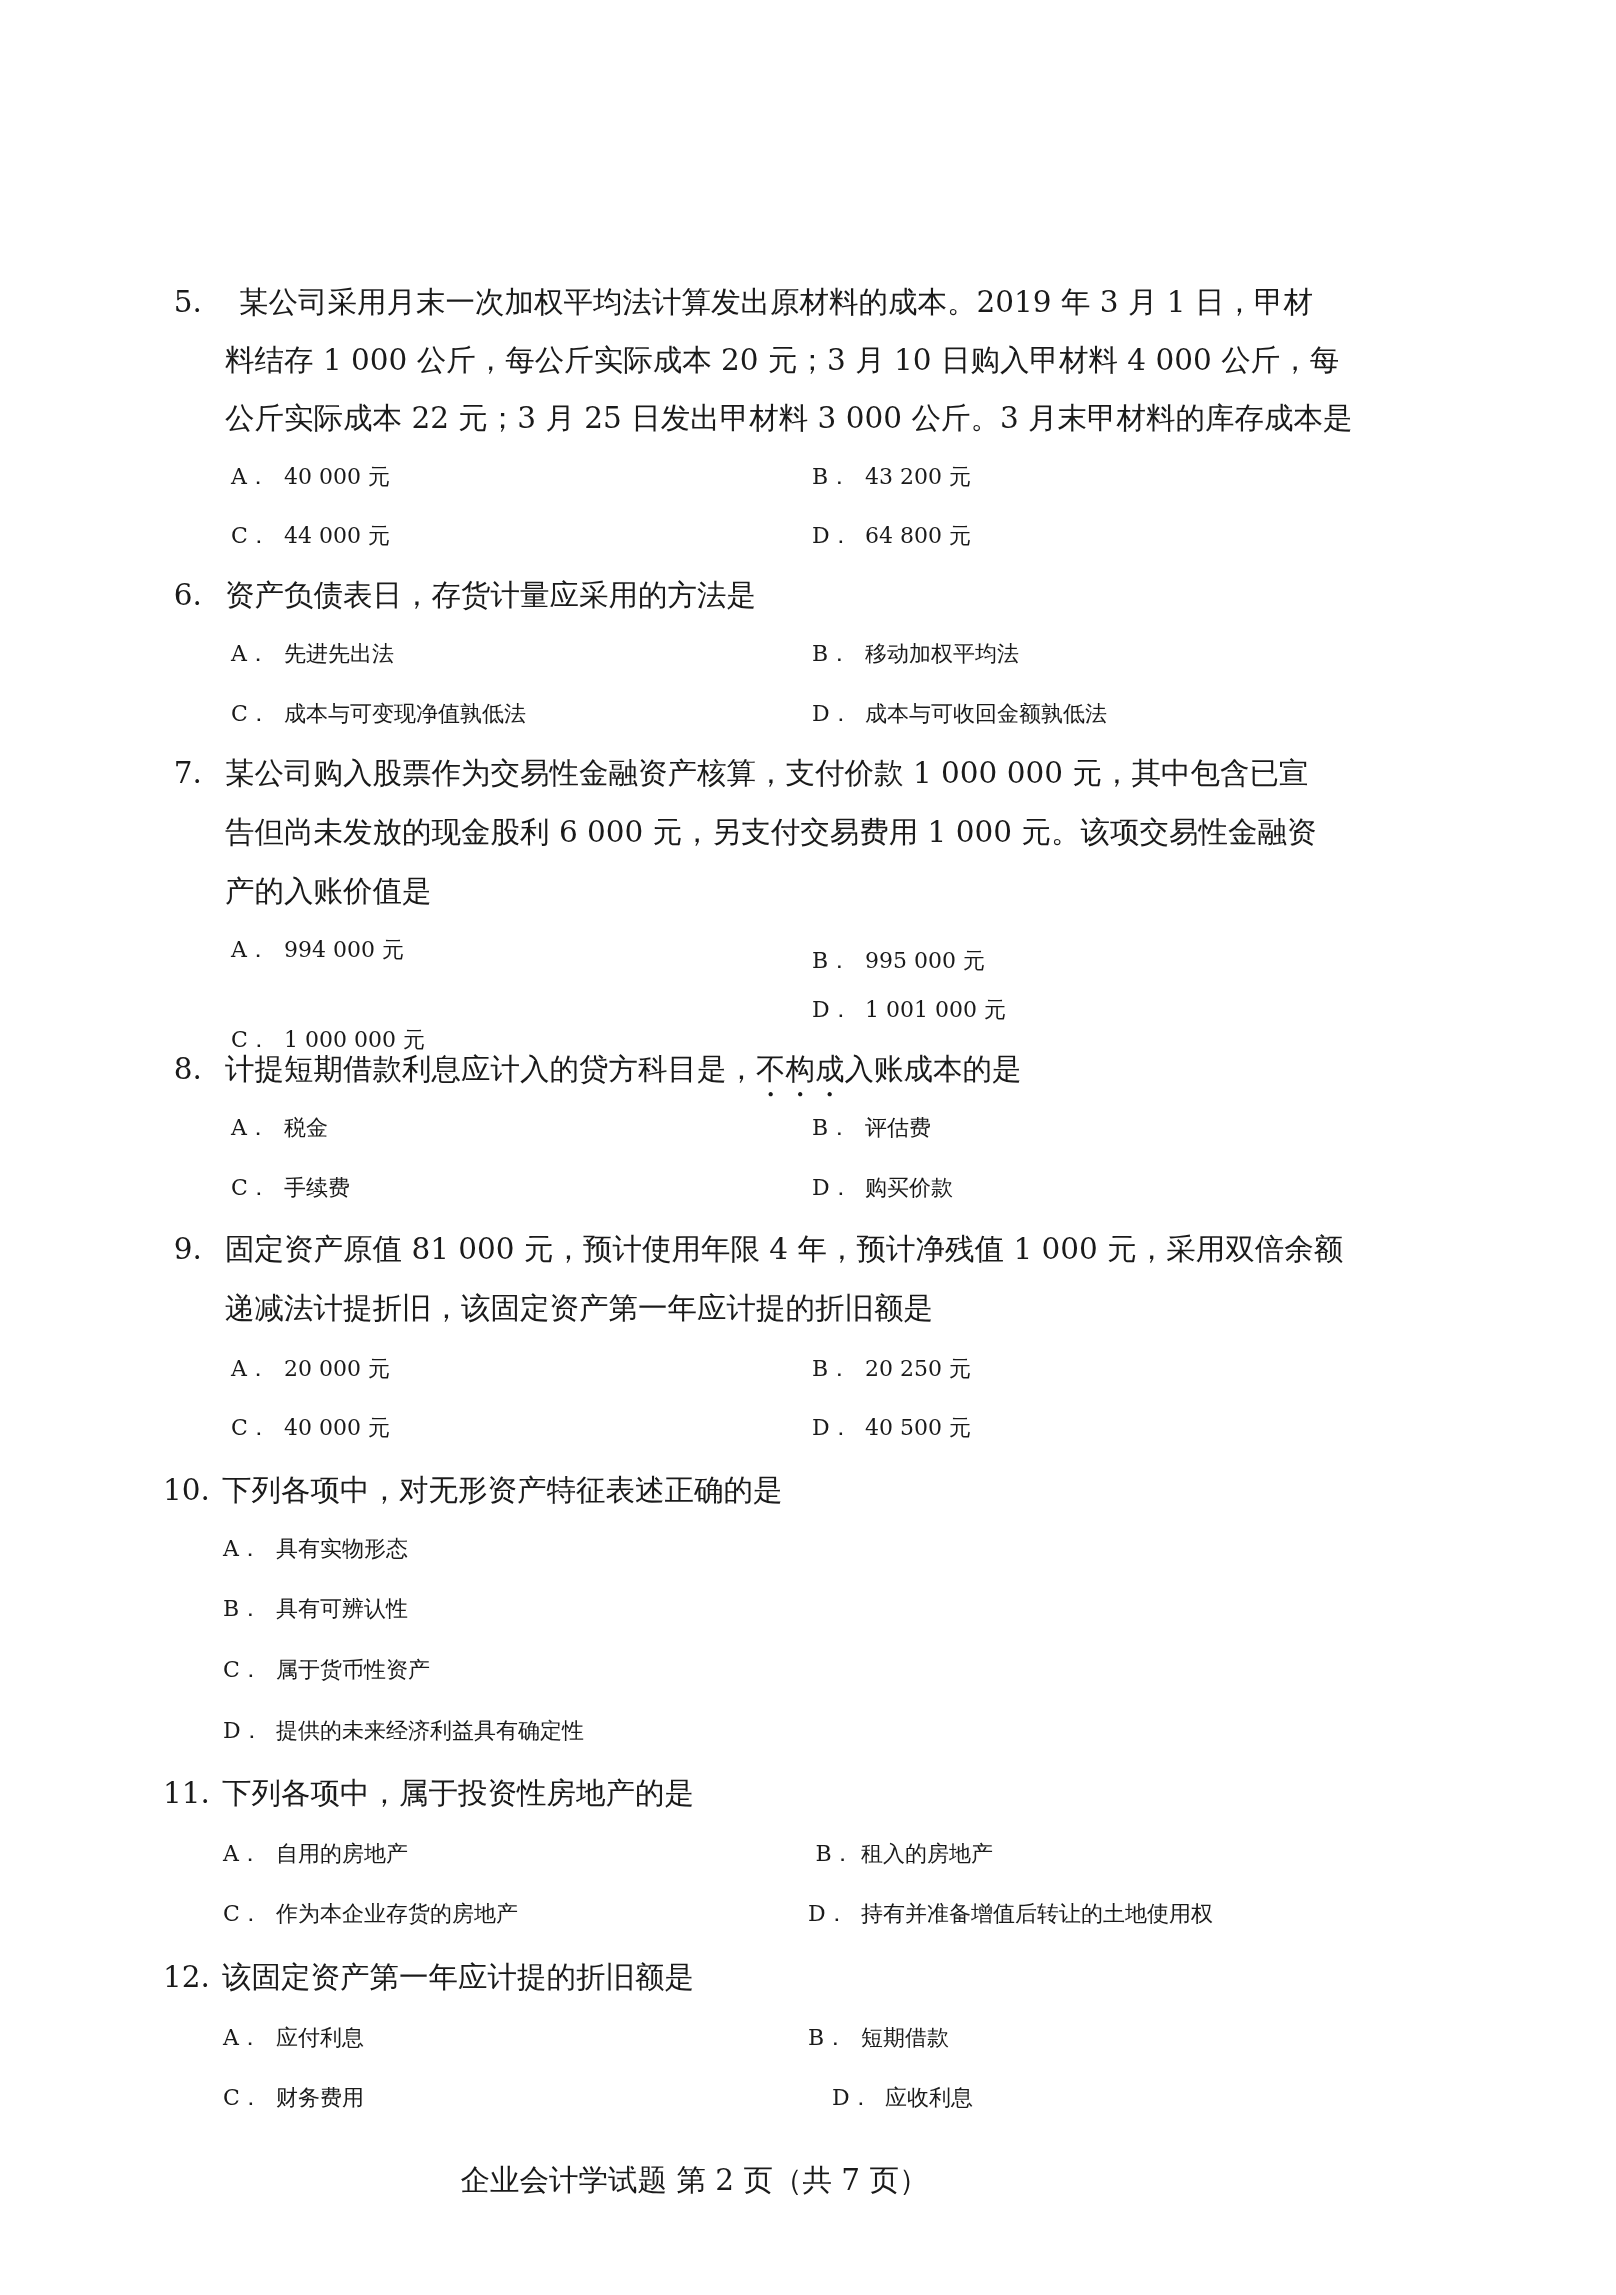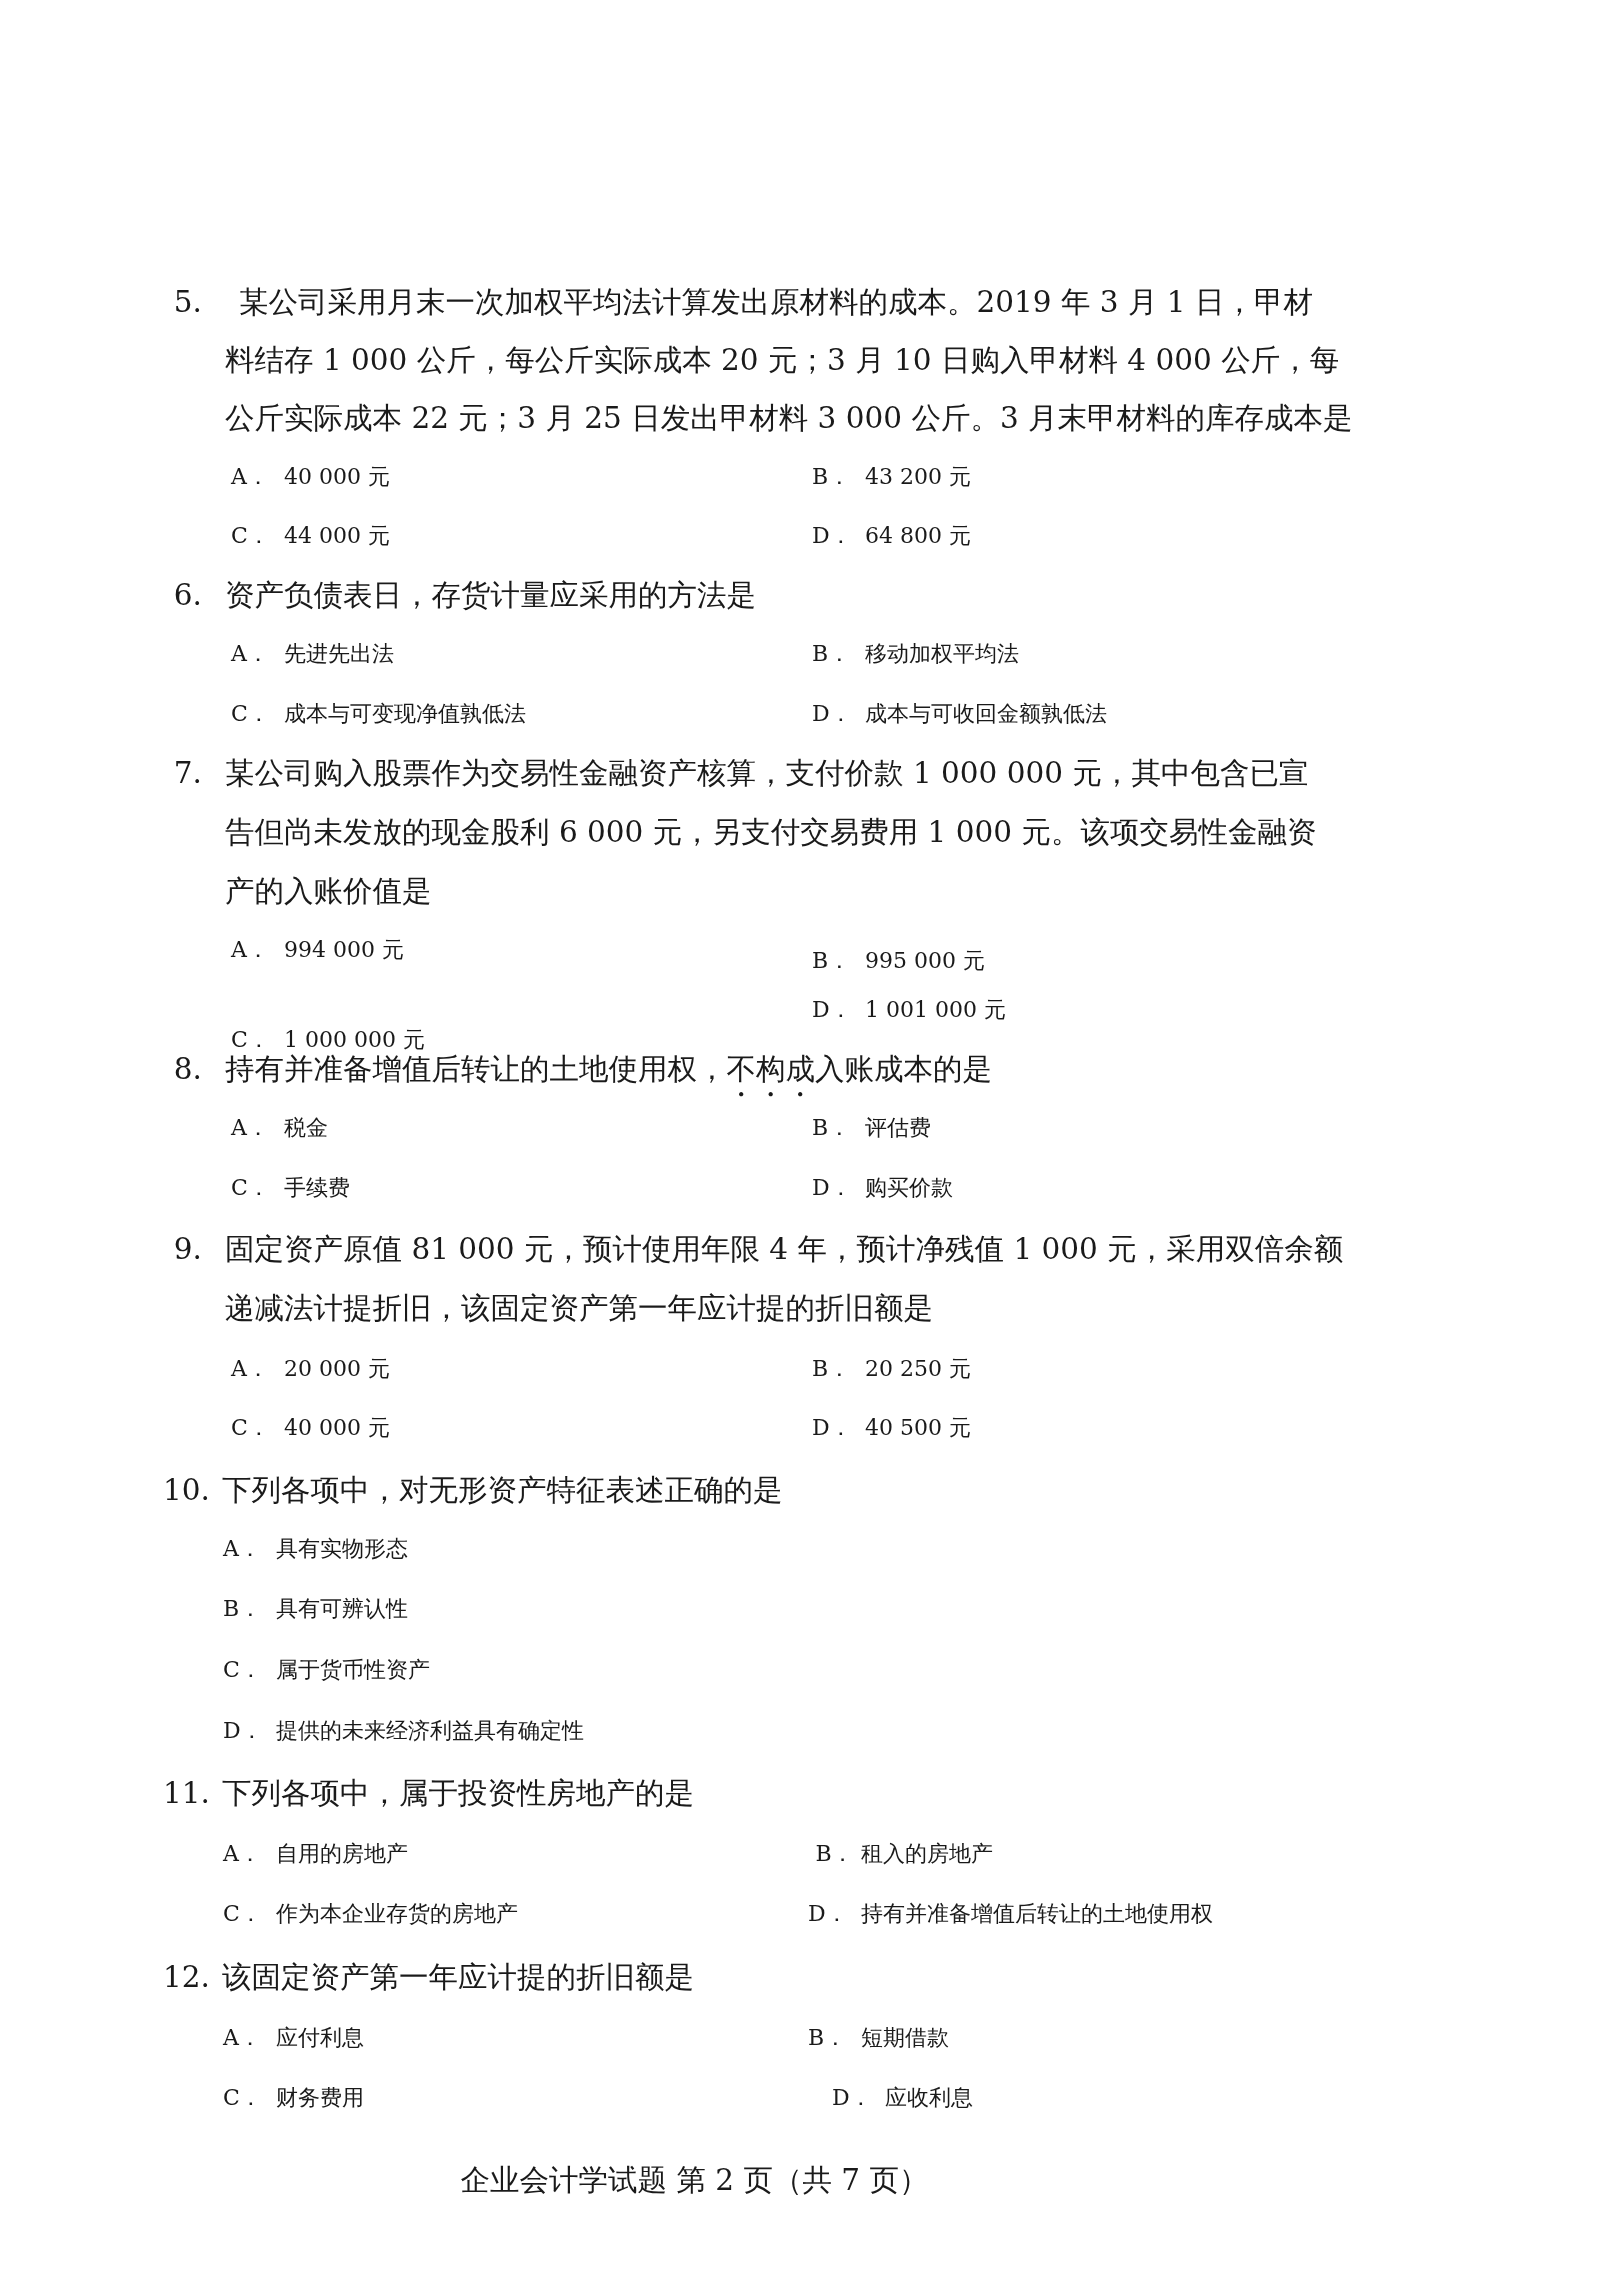--- a/index.html
+++ b/index.html
@@ -43,21 +43,21 @@
     <div class="line" style="left:225px;top:814px;">告但尚未发放的现金股利 6 000 元，另支付交易费用 1 000 元。该项交易性金融资</div>
     <div class="line" style="left:225px;top:873px;">产的入账价值是</div>
     <div class="opt" style="left:231px;top:932px;"><span class="lbl">A．</span><span>994 000 元</span></div>
     <div class="opt" style="left:812px;top:932px;margin-top:11px;"><span class="lbl">B．</span><span>995 000 元</span></div>
     <div class="opt" style="left:231px;top:992px;margin-top:30px;"><span class="lbl">C．</span><span>1 000 000 元</span></div>
     <div class="opt" style="left:812px;top:992px;"><span class="lbl">D．</span><span>1 001 000 元</span></div>
   </div>
 
   <div>
     <div class="qnum" style="left:140px;top:1051px;">8.</div>
-    <div class="line" style="left:225px;top:1051px;"><span>持有并准备增值后转让的土地使用权，</span><span class="emph">不构成</span><span>入账成本的是</span></div>
+    <div class="line" style="left:225px;top:1051px;"><span>计提短期借款利息应计入的贷方科目是，</span><span class="emph">不构成</span><span>入账成本的是</span></div>
     <div class="opt" style="left:231px;top:1110px;"><span class="lbl">A．</span><span>税金</span></div>
     <div class="opt" style="left:812px;top:1110px;"><span class="lbl">B．</span><span>评估费</span></div>
     <div class="opt" style="left:231px;top:1170px;"><span class="lbl">C．</span><span>手续费</span></div>
     <div class="opt" style="left:812px;top:1170px;"><span class="lbl">D．</span><span>购买价款</span></div>
   </div>
 
   <div>
     <div class="qnum" style="left:140px;top:1231px;">9.</div>
     <div class="line" style="left:225px;top:1231px;">固定资产原值 81 000 元，预计使用年限 4 年，预计净残值 1 000 元，采用双倍余额</div>
     <div class="line" style="left:225px;top:1290px;">递减法计提折旧，该固定资产第一年应计提的折旧额是</div>

